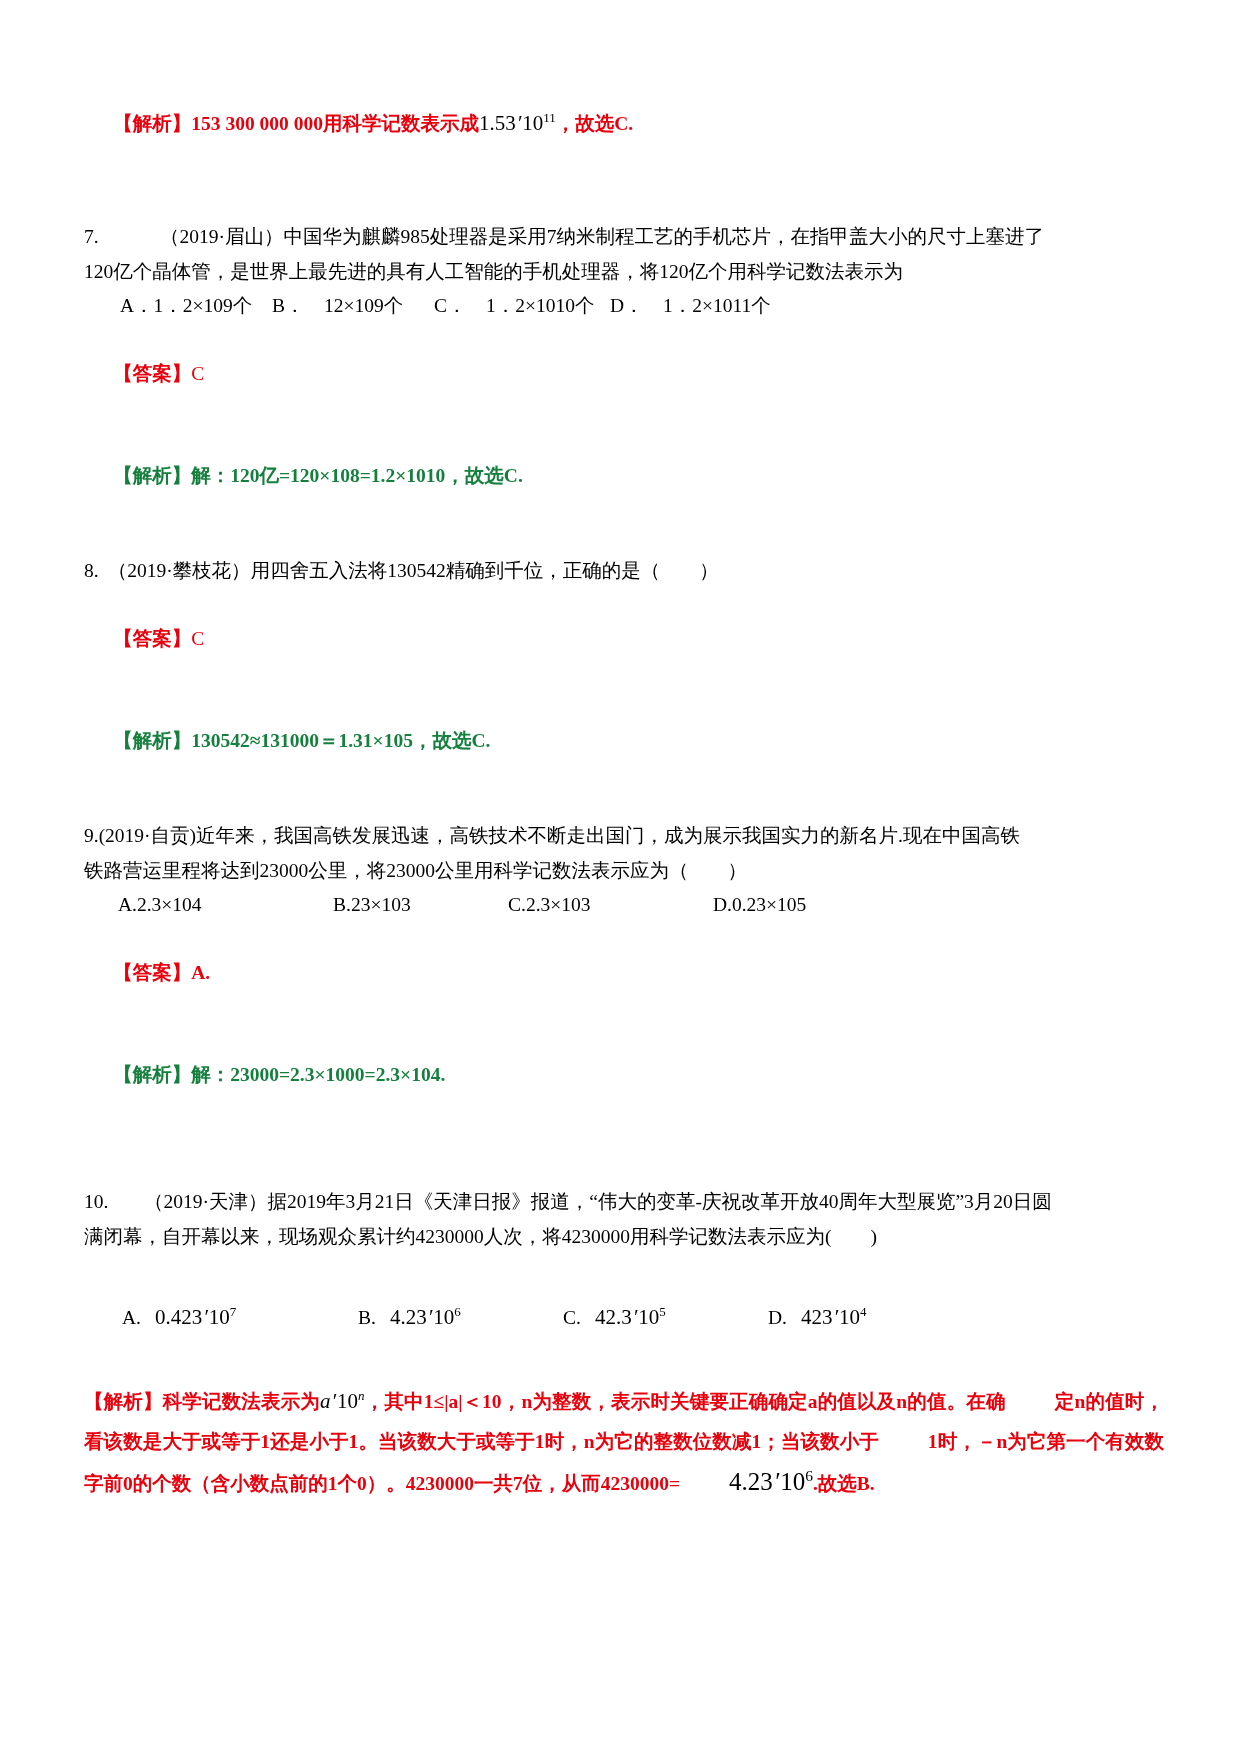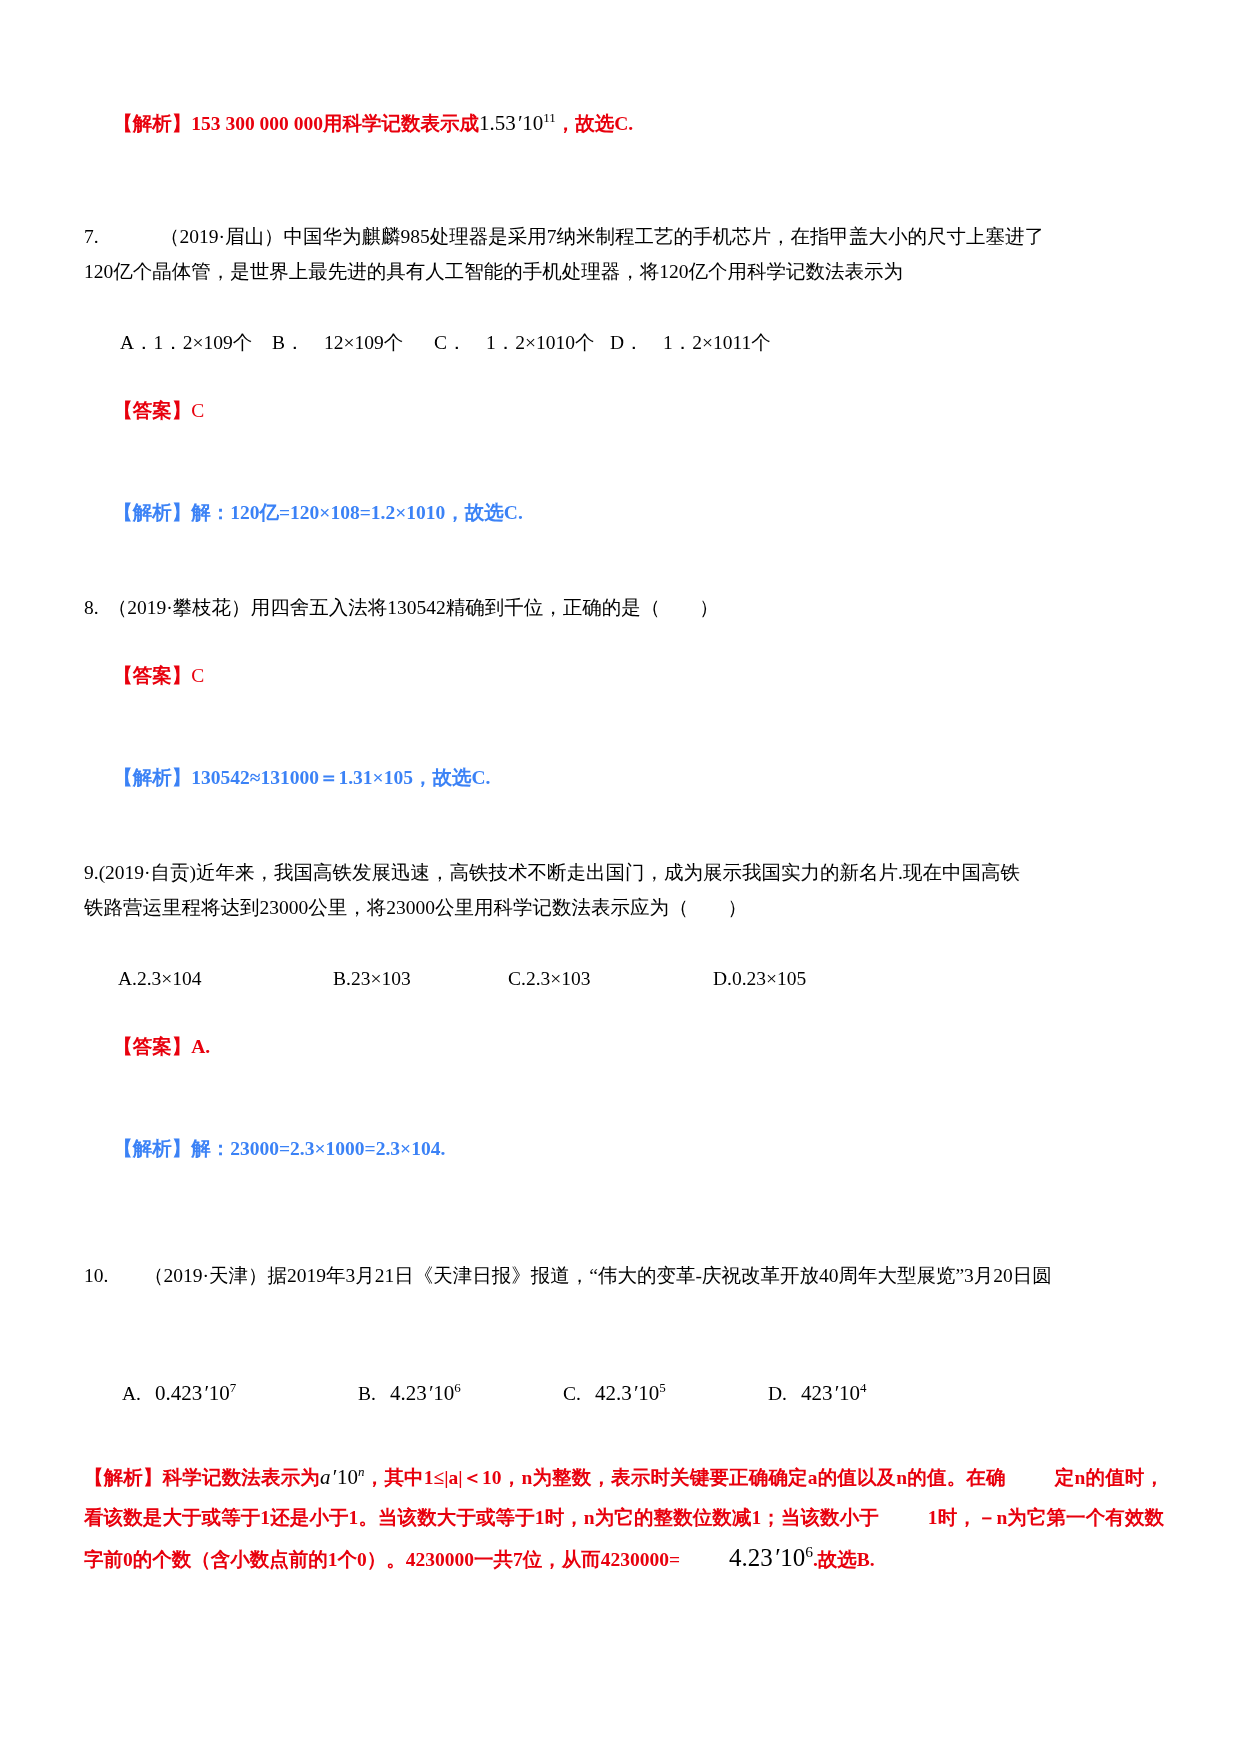--- a/index.html
+++ b/index.html
@@ -52,35 +52,35 @@
     text-justify: inter-ideograph;
   }
 
   
   .opts {
     font-size: 19.5px;
     line-height: 34px;
     display: flex;
     white-space: pre;
   }
-  .opts .o { display: inline-block; margin-top: 37px; }
+  .opts .o { display: inline-block; }
 
   
   .ans {
     font-size: 19.5px;
     line-height: 34px;
     font-weight: bold;
     color: #e8000d;
     white-space: pre-wrap;
   }
   .ana {
     font-size: 19.5px;
     line-height: 34px;
     font-weight: bold;
-    color: #3b82f6;
+    color: #15803d;
     white-space: pre-wrap;
   }
   .ana-wrap {
     font-size: 19.5px;
     line-height: 40px;
     font-weight: bold;
     color: #e8000d;
     text-align: justify;
     text-justify: inter-ideograph;
   }
@@ -172,20 +172,23 @@
     </div>
     <div class="ana">
       <span>【解析】</span><span>解：23000=2.3×1000=2.3×104.</span>
     </div>
 
     <div class="gap-xl"></div>
 
     <div class="stem">
       <span class="w-num" style="width:48px">10.</span><span style="display:inline-block;width:12px"></span><span>（2019·天津）</span><span>据2019年3月21日《天津日报》报道，“伟大的变革-庆祝改革开放40周年大型展览”3月20日圆</span>
     </div>
+    <div class="stem">
+      <span>满闭幕，自开幕以来，现场观众累计约4230000人次，将4230000用科学记数法表示应为(　　)</span>
+    </div>
     <div class="opts" style="line-height:42px;align-items:baseline">
       <span class="o" style="width:235px">
         <span>A.</span><span style="display:inline-block;width:14px"></span><span class="mf blk-m"><span>0.423</span><span class="times">′</span><span>10</span><sup>7</sup></span>
       </span>
       <span class="o" style="width:205px">
         <span>B.</span><span style="display:inline-block;width:14px"></span><span class="mf blk-m"><span>4.23</span><span class="times">′</span><span>10</span><sup>6</sup></span>
       </span>
       <span class="o" style="width:205px">
         <span>C.</span><span style="display:inline-block;width:14px"></span><span class="mf blk-m"><span>42.3</span><span class="times">′</span><span>10</span><sup>5</sup></span>
       </span>

